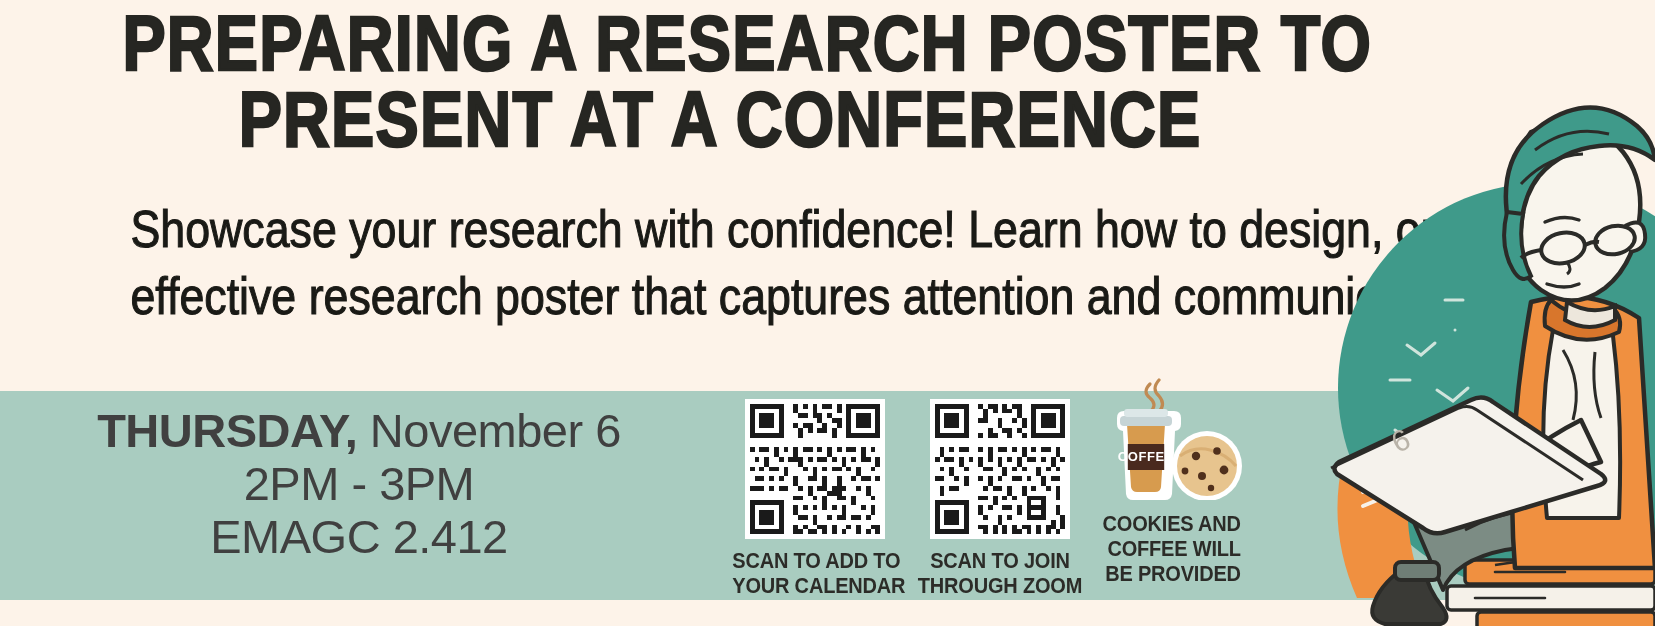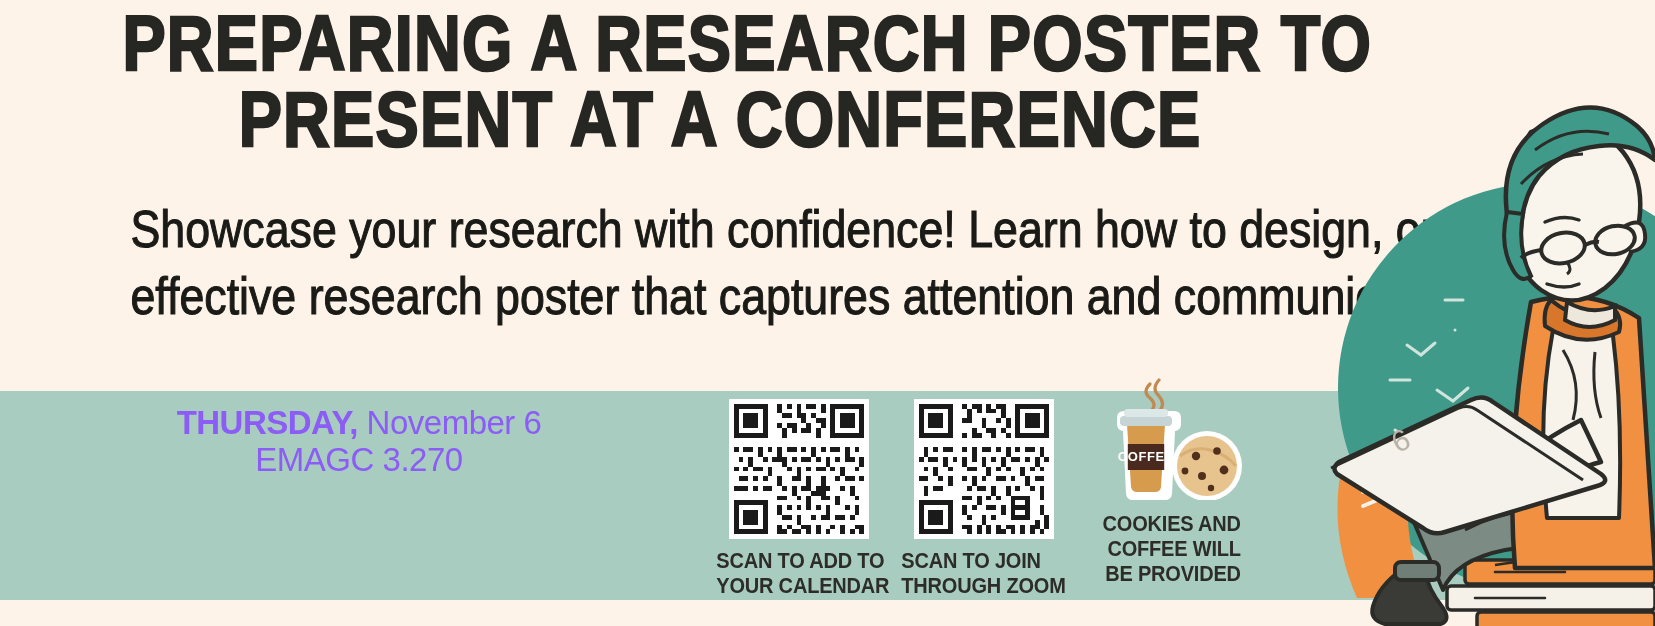--- a/index.html
+++ b/index.html
@@ -65,34 +65,35 @@
     -webkit-text-stroke: 1.1px #1a1a16;
   }
   .subtitle .sub-line { display: block; white-space: nowrap; }
 
   
   .event-details {
     position: absolute;
     left: 34px; top: 404px;
     width: 650px;
     text-align: center;
-    color: #8b5cf6;
+    color: #404040;
     font-family: "Liberation Sans", sans-serif;
-    font-size: 33px;
+    font-size: 47px;
     line-height: 1.13;
     letter-spacing: -0.5px;
   }
   .event-details .ed-line { display: block; white-space: nowrap; }
   .ed-day { font-weight: 700; }
   .ed-date { font-weight: 400; }
 
   
   .qr-block {
     position: absolute;
-    text-align: left;
+    text-align: center;
+    margin-left: 16px;
   }
   #qr-calendar { left: 710px; top: 399px; width: 178px; }
   #qr-zoom     { left: 895px; top: 399px; width: 178px; }
 
   .qr-img {
     width: 140px;
     height: 140px;
     margin: 0 auto;
     background: #ffffff;
     padding: 0;
@@ -157,21 +158,22 @@
     <span class="hl-line">PRESENT AT A CONFERENCE</span>
   </div>
 
   <div class="subtitle">
     <span class="sub-line">Showcase your research with confidence! Learn how to design, organize, and present an</span>
     <span class="sub-line">effective research poster that captures attention and communicates your work clearly.</span>
   </div>
 
   <div class="event-details">
     <span class="ed-line"><span class="ed-day">THURSDAY,</span><span class="ed-date"> November 6</span></span>
-    <span class="ed-line">EMAGC 3.270</span>
+    <span class="ed-line">2PM - 3PM</span>
+    <span class="ed-line">EMAGC 2.412</span>
   </div>
 
   <div class="qr-block" id="qr-calendar">
     <svg class="qr-img" viewBox="0 0 29 29" shape-rendering="crispEdges">
       <rect width="29" height="29" fill="#ffffff"></rect>
       <g fill="#1a1a1a">
         <rect x="1" y="1" width="7" height="1"></rect>
           <rect x="1" y="2" width="1" height="5"></rect>
           <rect x="7" y="2" width="1" height="5"></rect>
           <rect x="1" y="7" width="7" height="1"></rect>

